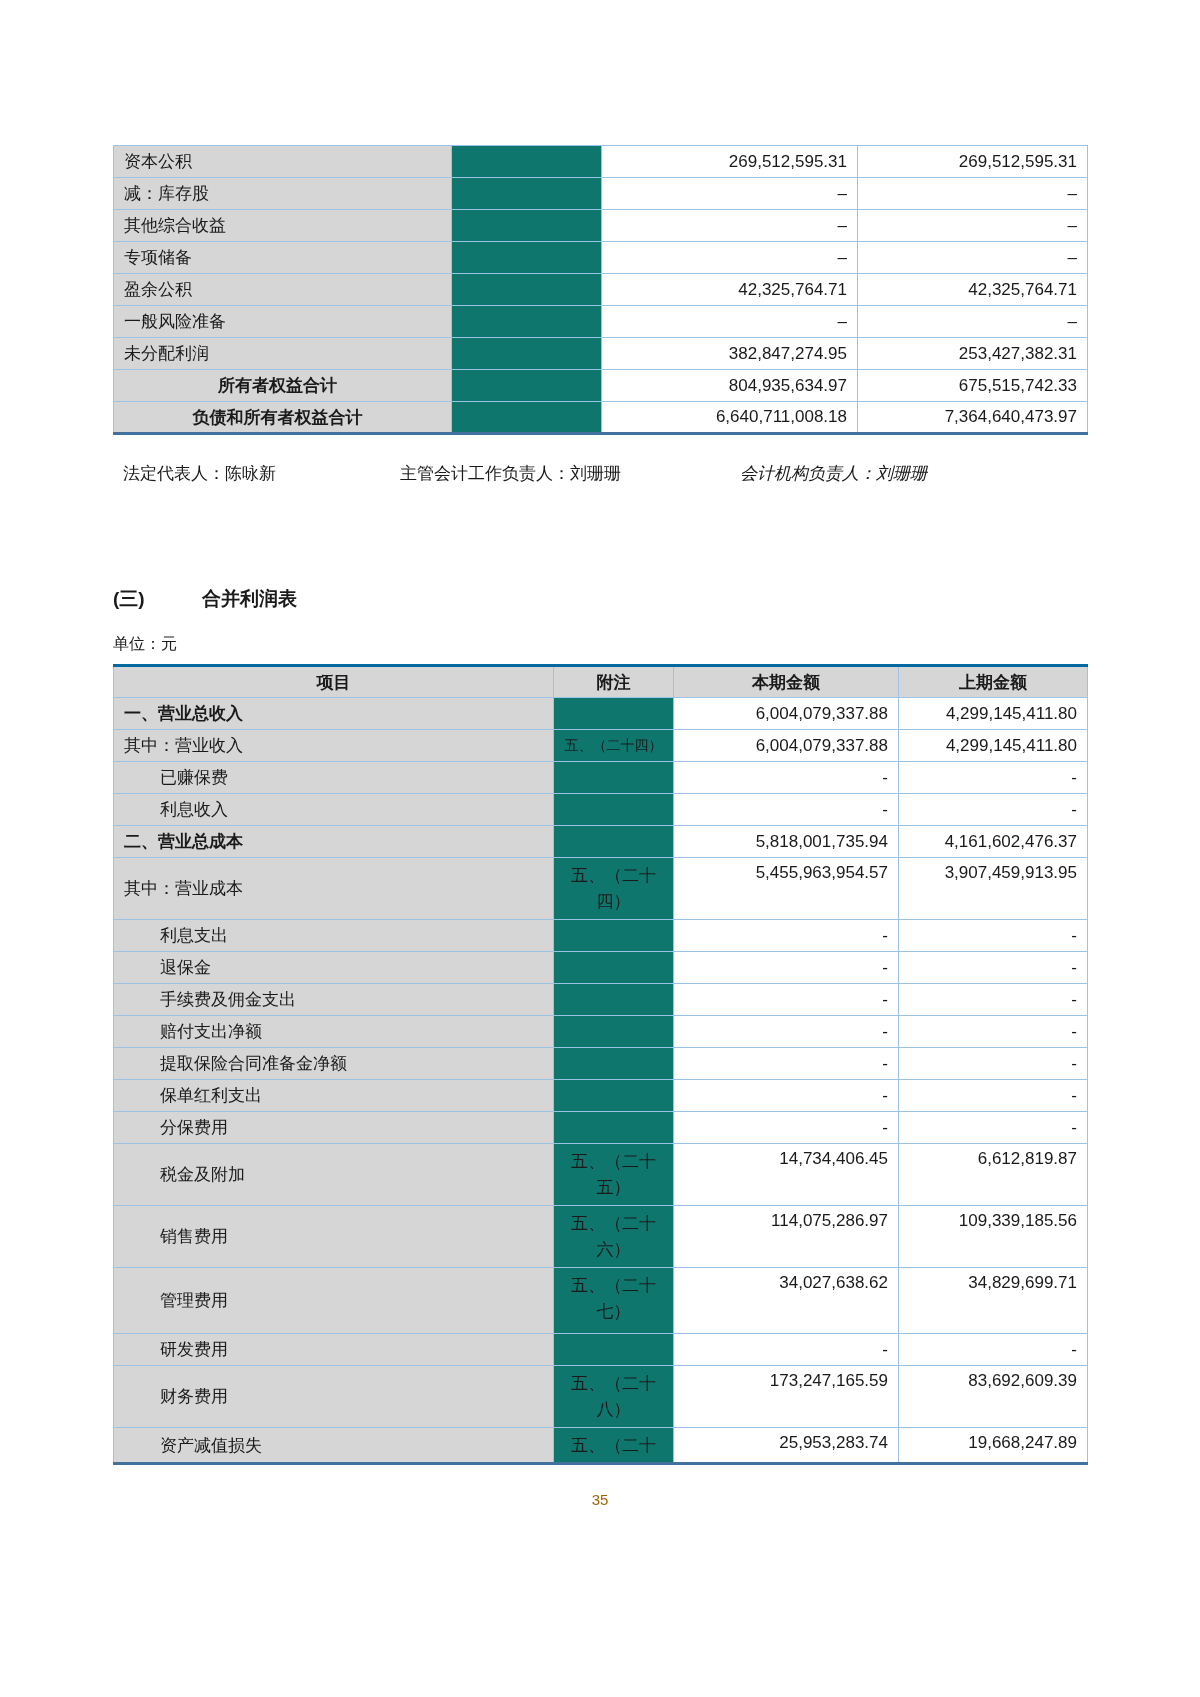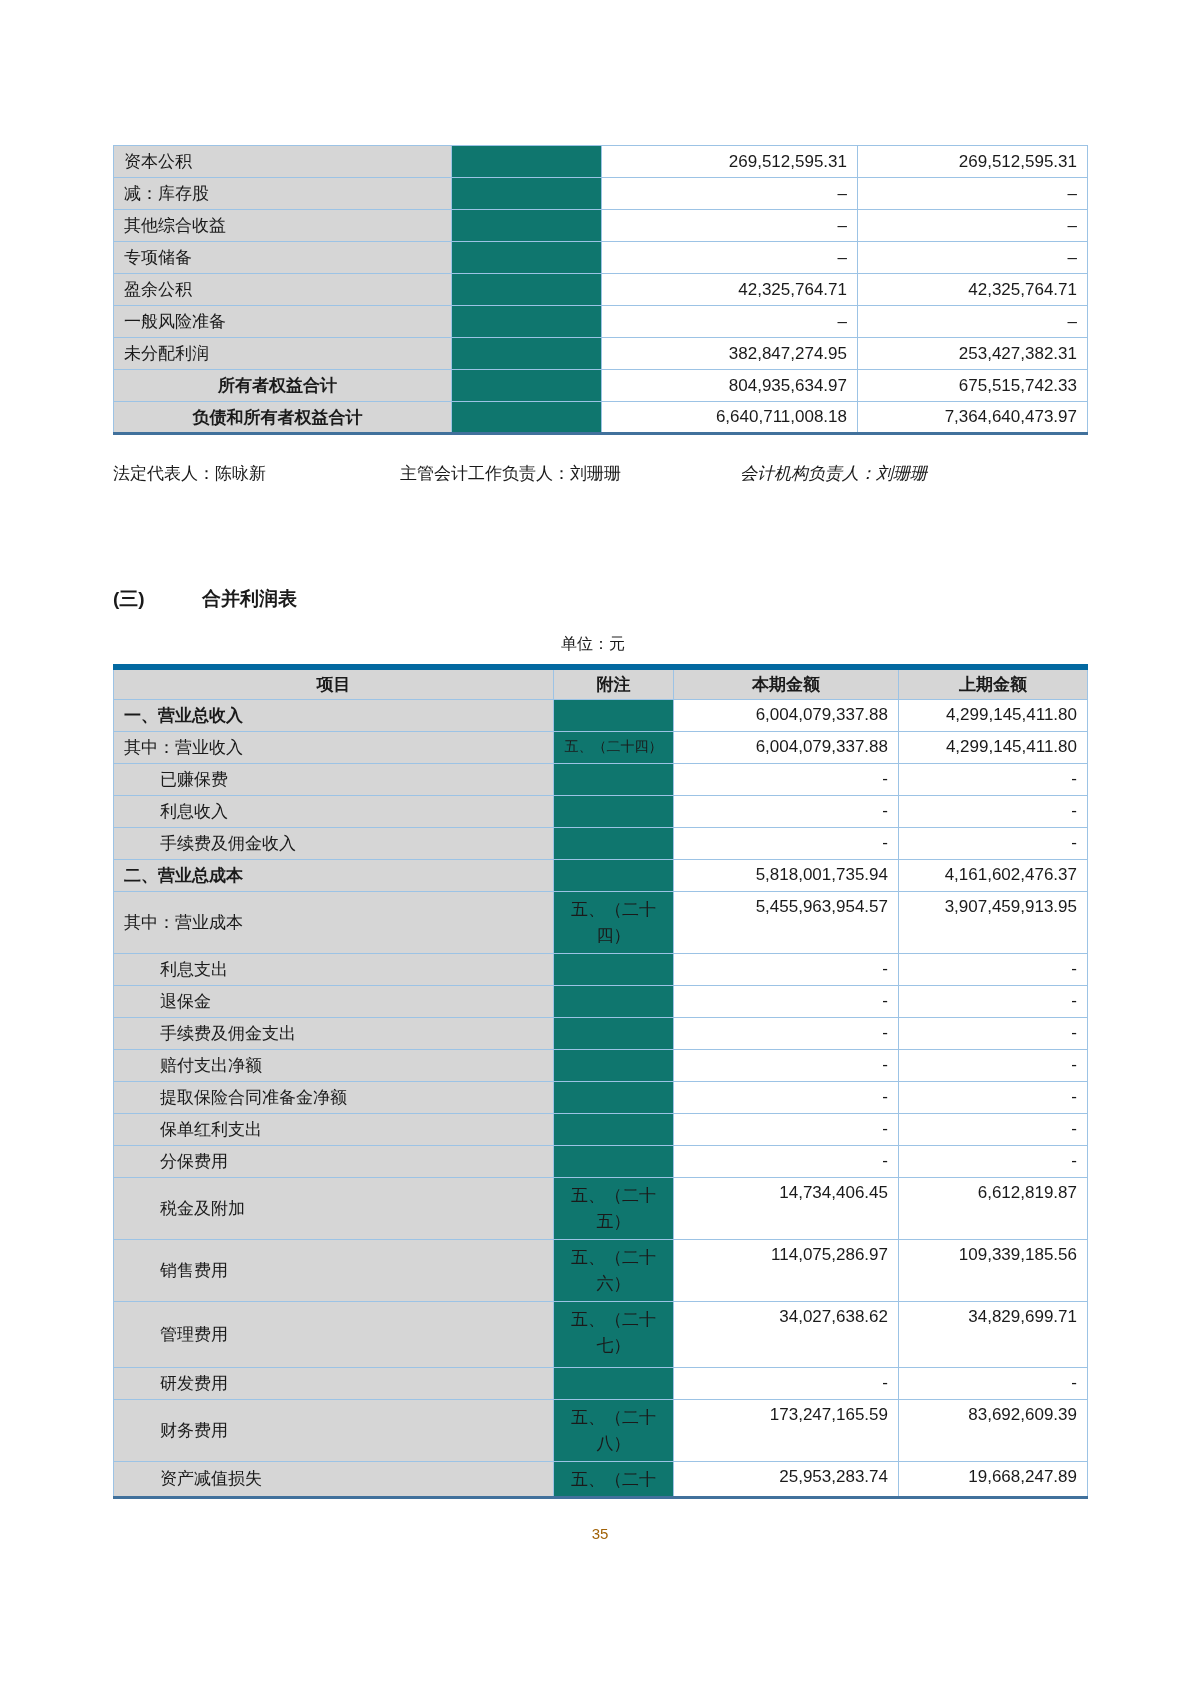--- a/index.html
+++ b/index.html
@@ -14,21 +14,21 @@
   table.fin td,table.fin th{
     border:1px solid #9cc3e5;
     font-size:17px;font-weight:normal;
     padding:1px 10px;box-sizing:border-box;
     vertical-align:middle;overflow:hidden;
   }
   
   table.balance{margin-top:145px;border-bottom:3px solid #41719c;}
   table.balance td{height:32px;}
   
-  table.income{border-top:6px solid #0369a1;border-bottom:3px solid #41719c;}
+  table.income{border-top:3px solid #0369a1;border-bottom:3px solid #41719c;}
   table.income td,table.income th{height:32px;}
   table.income tr.tall td{height:62px;}
   table.income tr.xtall td{height:66px;}
   table.income tr.last td{height:36px;}
 
   .cell-label{background:#d6d6d6;text-align:left;padding-left:9px;}
   .cell-label.indent{padding-left:46px;}
   .cell-label.bold{font-weight:bold;}
   .cell-label.center{text-align:center;padding-left:0;}
   .cell-note{background:#0f766e;text-align:center;padding:1px 4px;line-height:1.55;}
@@ -39,32 +39,32 @@
   }
   tr.tall .cell-amount,tr.xtall .cell-amount,tr.last .cell-amount,
   tr.tall .cell-note,tr.xtall .cell-note,tr.last .cell-note{vertical-align:top;padding-top:5px;}
   table.income thead th{
     background:#d6d6d6;text-align:center;font-weight:bold;font-size:17px;
   }
   .note-line{display:block;}
 
   .signature{position:relative;margin-top:27px;height:22px;font-size:17px;}
   .signature span{position:absolute;top:0;white-space:nowrap;}
-  .sig-1{left:0;text-align:right;}
+  .sig-1{left:10px;text-align:right;}
   .sig-2{left:287px;}
   .sig-3{left:627px;font-style:italic;}
 
   .heading{
     margin-top:102px;font-family:"Liberation Sans","DejaVu Sans",sans-serif;
     font-weight:bold;font-size:19px;height:26px;
   }
   .heading .h-num{display:inline-block;}
   .heading .h-title{display:inline-block;margin-left:52px;}
 
-  .unit{ text-align:center;font-size:16px;margin-top:22px;margin-bottom:9px;padding-right:14px;}
+  .unit{ text-align:left;font-size:16px;margin-top:22px;margin-bottom:9px;padding-right:14px;}
 
   .pagenum{
     margin-top:26px;text-align:center;
     font-family:"Liberation Sans","DejaVu Sans",sans-serif;font-size:15px;color:#a16207;
   }
 </style>
 </head>
 <body>
 
 <div class="page">
@@ -181,26 +181,20 @@
           <td class="cell-amount">-</td>
           <td class="cell-amount">-</td>
         </tr>
         <tr>
           <td class="cell-label indent">利息收入</td>
           <td class="cell-note"></td>
           <td class="cell-amount">-</td>
           <td class="cell-amount">-</td>
         </tr>
         <tr>
-          <td class="cell-label indent">手续费及佣金收入</td>
-          <td class="cell-note"></td>
-          <td class="cell-amount">-</td>
-          <td class="cell-amount">-</td>
-        </tr>
-        <tr>
           <td class="cell-label bold">二、营业总成本</td>
           <td class="cell-note"></td>
           <td class="cell-amount">5,818,001,735.94</td>
           <td class="cell-amount">4,161,602,476.37</td>
         </tr>
         <tr class="tall">
           <td class="cell-label">其中：营业成本</td>
           <td class="cell-note">
             <span class="note-line">五、（二十</span>
             <span class="note-line">四）</span>

